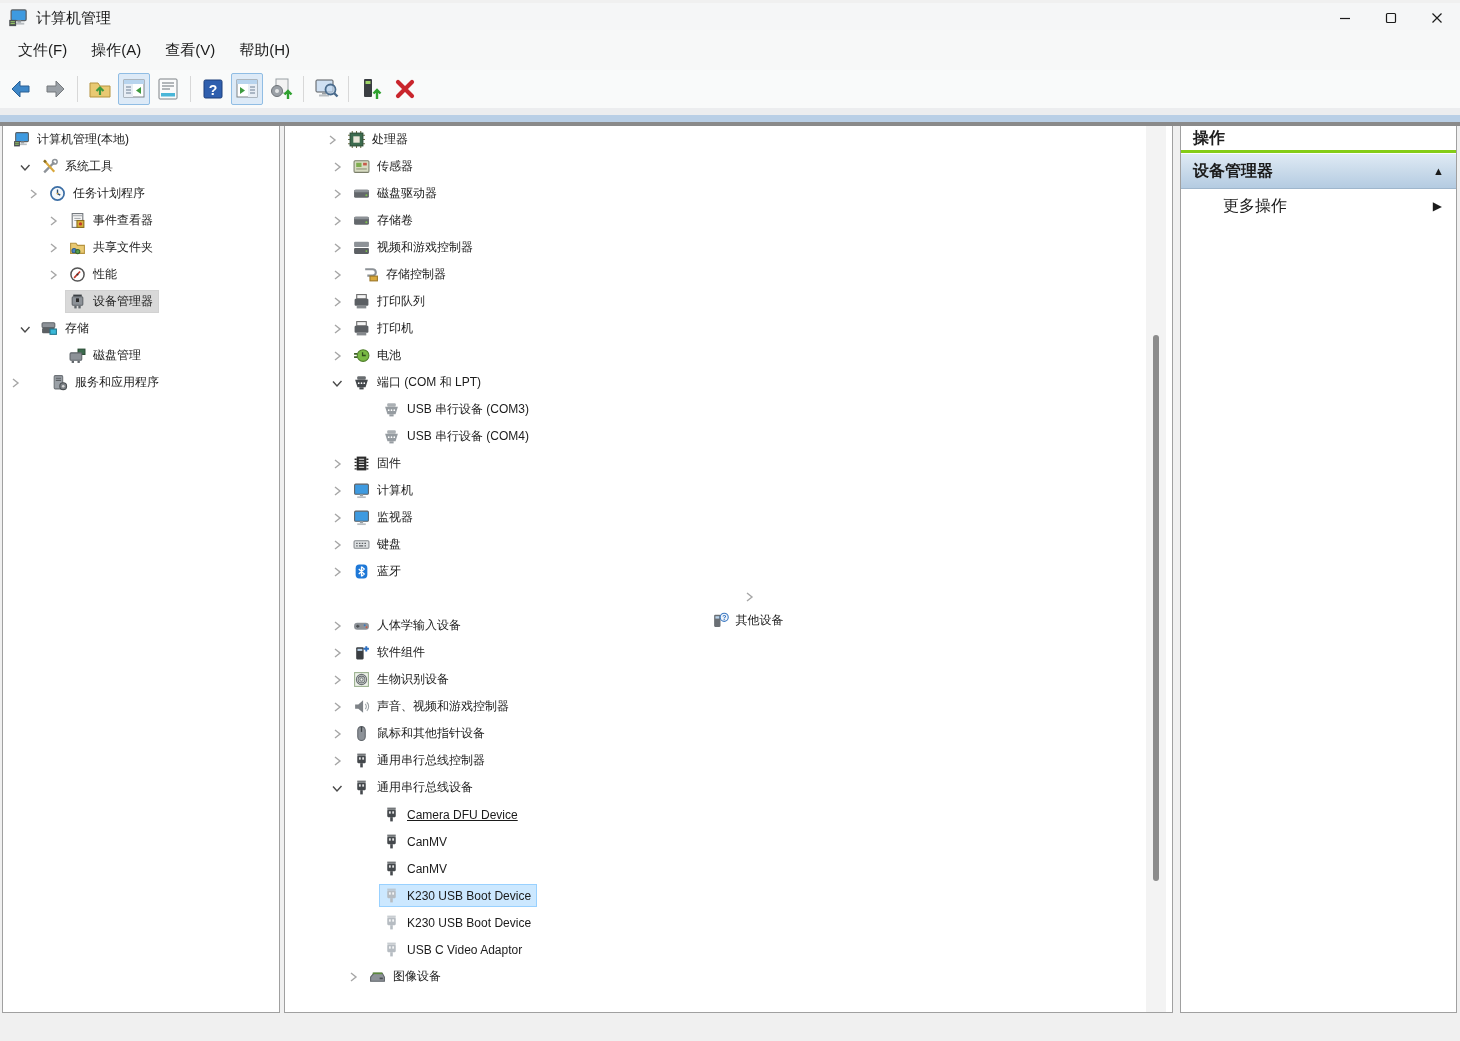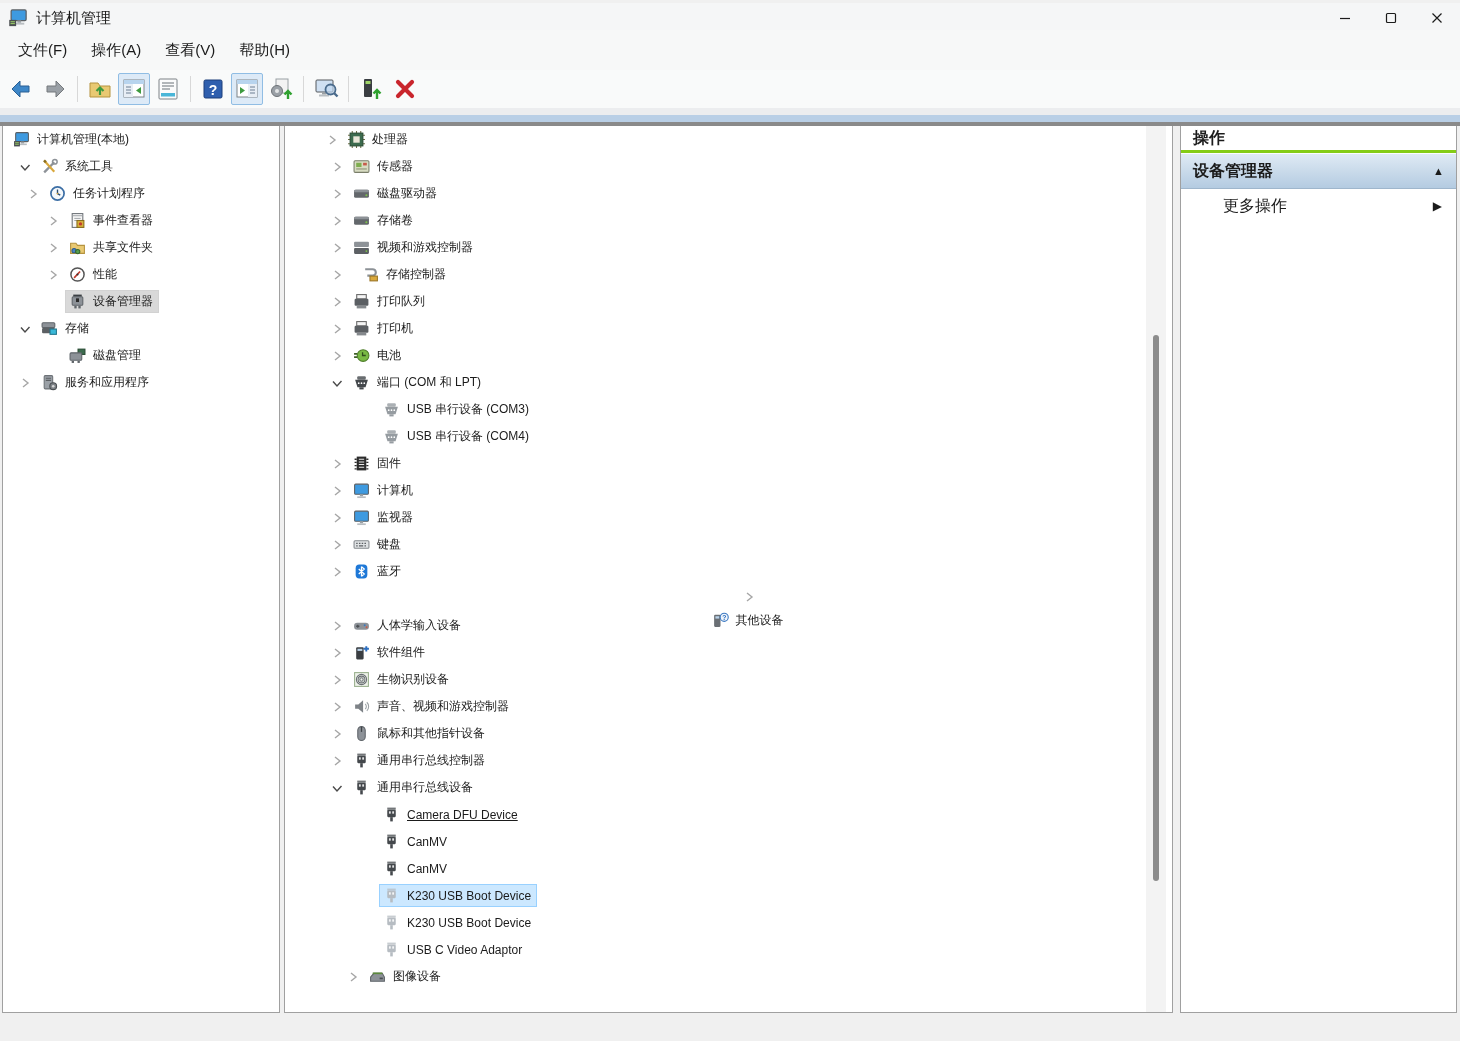--- a/index.html
+++ b/index.html
@@ -512,21 +512,21 @@
       </div>
       <div class="trow" style="padding-left: 38px;">
         <span class="spacer"></span>
         <span class="sel-wrap">
           <svg class="ticon">
             <use href="#i-disk-management"></use>
           </svg>
           <span>磁盘管理</span>
         </span>
       </div>
-      <div class="trow" style="padding-left: 10px;">
+      <div class="trow" style=" gap: 20px;">
         <span class="chev">
           <svg>
             <use href="#chev-collapsed"></use>
           </svg>
         </span>
         <span class="sel-wrap">
           <svg class="ticon">
             <use href="#i-services"></use>
           </svg>
           <span>服务和应用程序</span>

